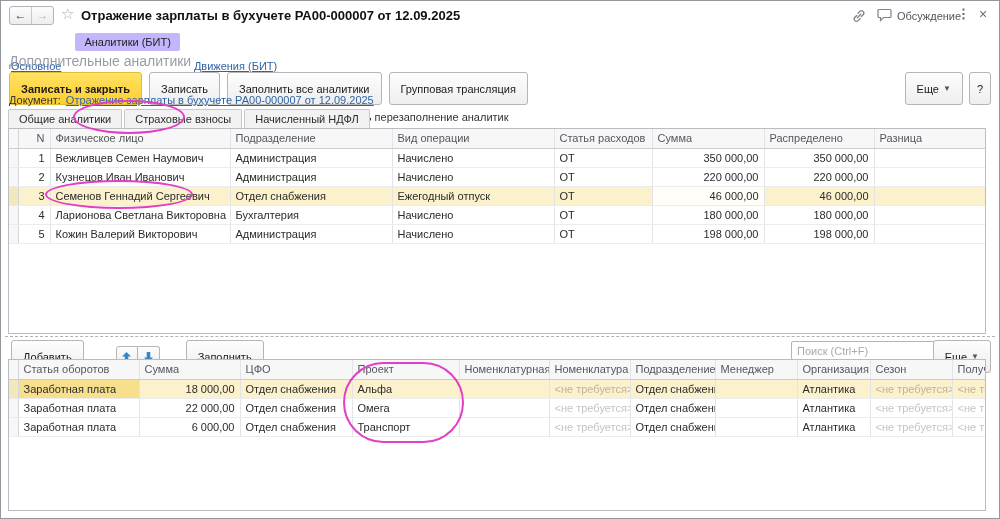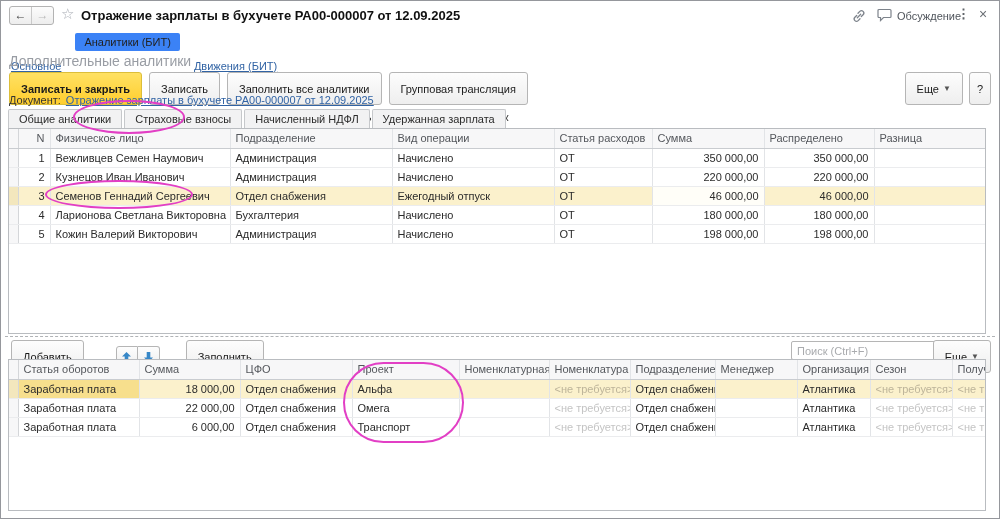--- a/index.html
+++ b/index.html
@@ -11,21 +11,21 @@
   .star{position:absolute;left:60px;top:4px;font-size:15px;color:#a9adb5;}
   .wtitle{position:absolute;left:80px;top:7px;font-size:13px;font-weight:bold;color:#111;white-space:nowrap;}
   .hdr-ico{position:absolute;top:7px;}
   .hdr-link{left:850px;}
   .hdr-disc{left:876px;display:flex;align-items:center;gap:5px;font-size:11px;color:#50555c;}
   .hdr-menu{left:956px;top:5px;font-size:13px;color:#5f6368;font-weight:bold;}
   .hdr-close{left:978px;top:5px;font-size:14px;color:#6a6e74;}
   
   .navrow{position:absolute;top:32px;left:10px;display:flex;align-items:center;gap:14px;font-size:11px;height:18px;}
   .navlink{color:#3163a4;text-decoration:underline;cursor:pointer;margin-top:47px;}
-  .navactive{background:#3b82f6;color:#222;padding:3px 9px;border-radius:2px;}
+  .navactive{background:#c4b5fd;color:#222;padding:3px 9px;border-radius:2px;}
   .section-title{position:absolute;top:52px;left:8px;font-size:14px;color:#999da4;}
   
   .cmdbar{position:absolute;top:71px;left:8px;display:flex;gap:7px;}
   .cmd-right{position:absolute;top:71px;right:8px;display:flex;gap:6px;}
   .btn{box-sizing:border-box;height:33px;padding:0 11px;font-size:11px;color:#1a1a1a;background:linear-gradient(#fdfdfd,#eeeeee);border:1px solid #b5b5b5;border-radius:3px;display:inline-flex;align-items:center;cursor:pointer;white-space:nowrap;}
   .btn-primary{background:linear-gradient(#ffe163,#ffce2e);border-color:#dcbe3a;font-weight:bold;}
   .btn .caret{font-size:8px;margin-left:4px;color:#555;}
   .btn-help{padding:0 7px;}
   
   .docrow{position:absolute;top:93px;left:8px;font-size:11px;color:#333;display:flex;align-items:center;}
@@ -132,21 +132,20 @@
           <path d="M2 5.5 L4.5 8 L9 2.5" fill="none" stroke="#2f9e2f" stroke-width="1.7"></path>
         </svg>
     </span>
     <span>Запретить перезаполнение аналитик</span>
   </div>
 
   <div class="pagetabs">
     <div class="pagetab">Общие аналитики</div>
     <div class="pagetab">Страховые взносы</div>
     <div class="pagetab">Начисленный НДФЛ</div>
-    <div class="pagetab">Удержанная зарплата</div>
   </div>
 
   <div class="tblwrap tbl1">
     <table>
       <colgroup>
         <col style="width:9px">
           <col style="width:32px">
           <col style="width:180px">
           <col style="width:162px">
           <col style="width:162px">

